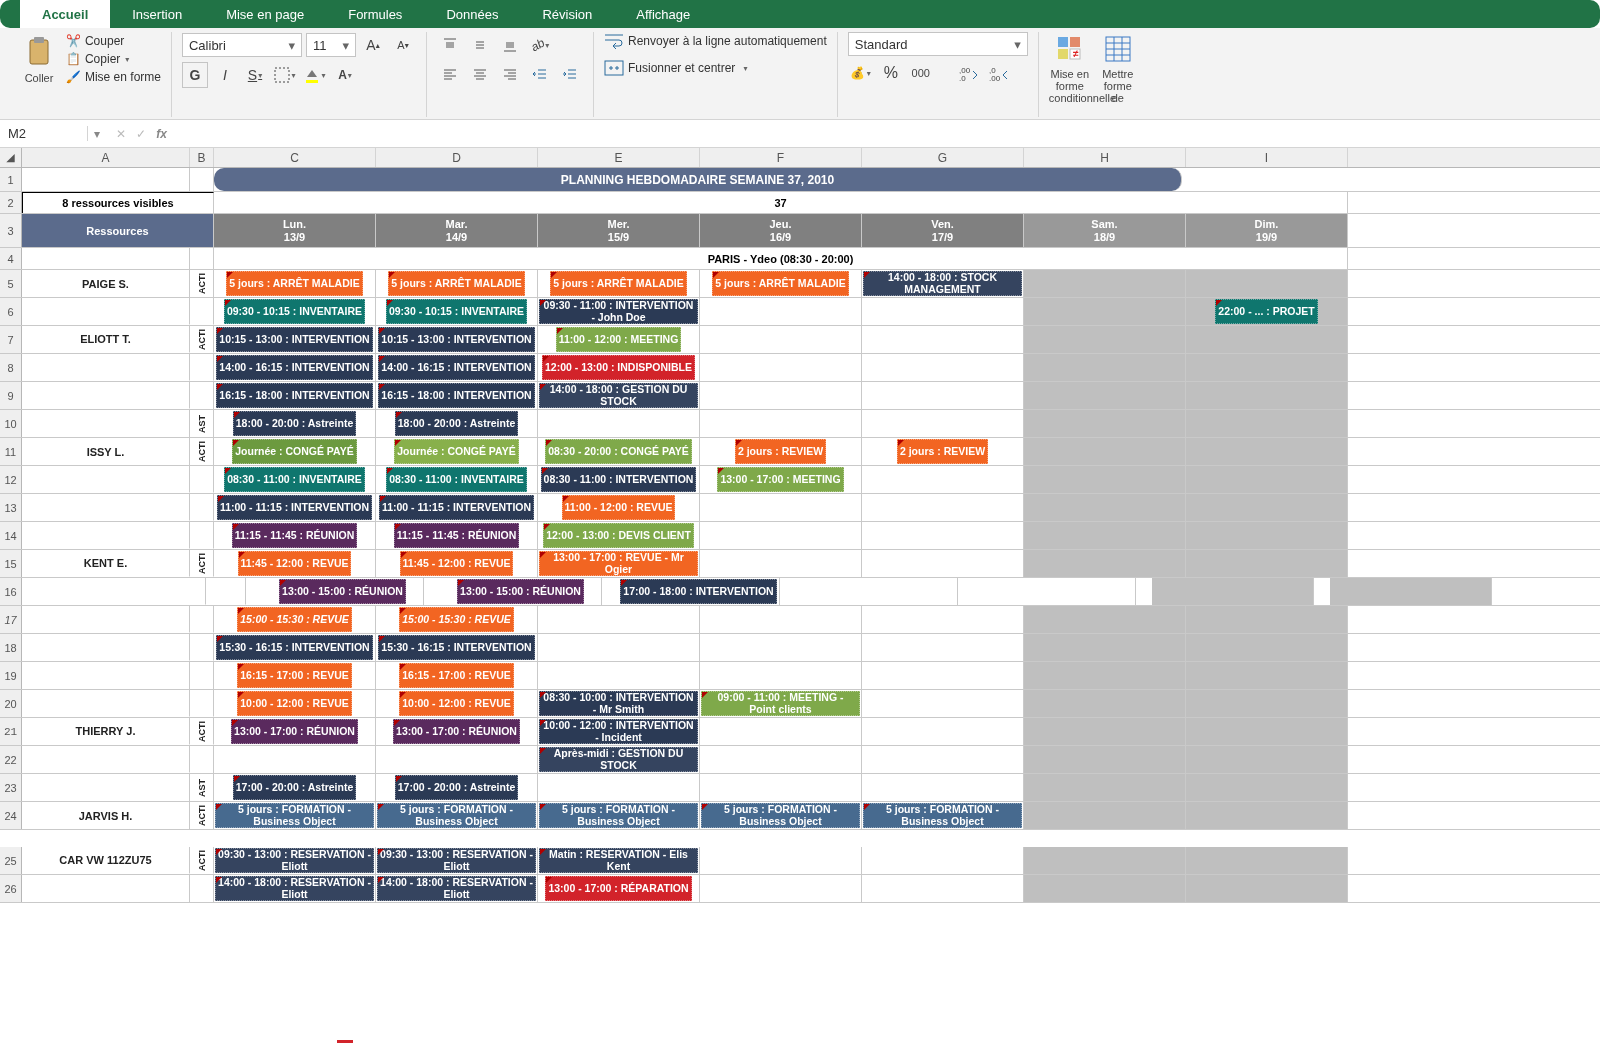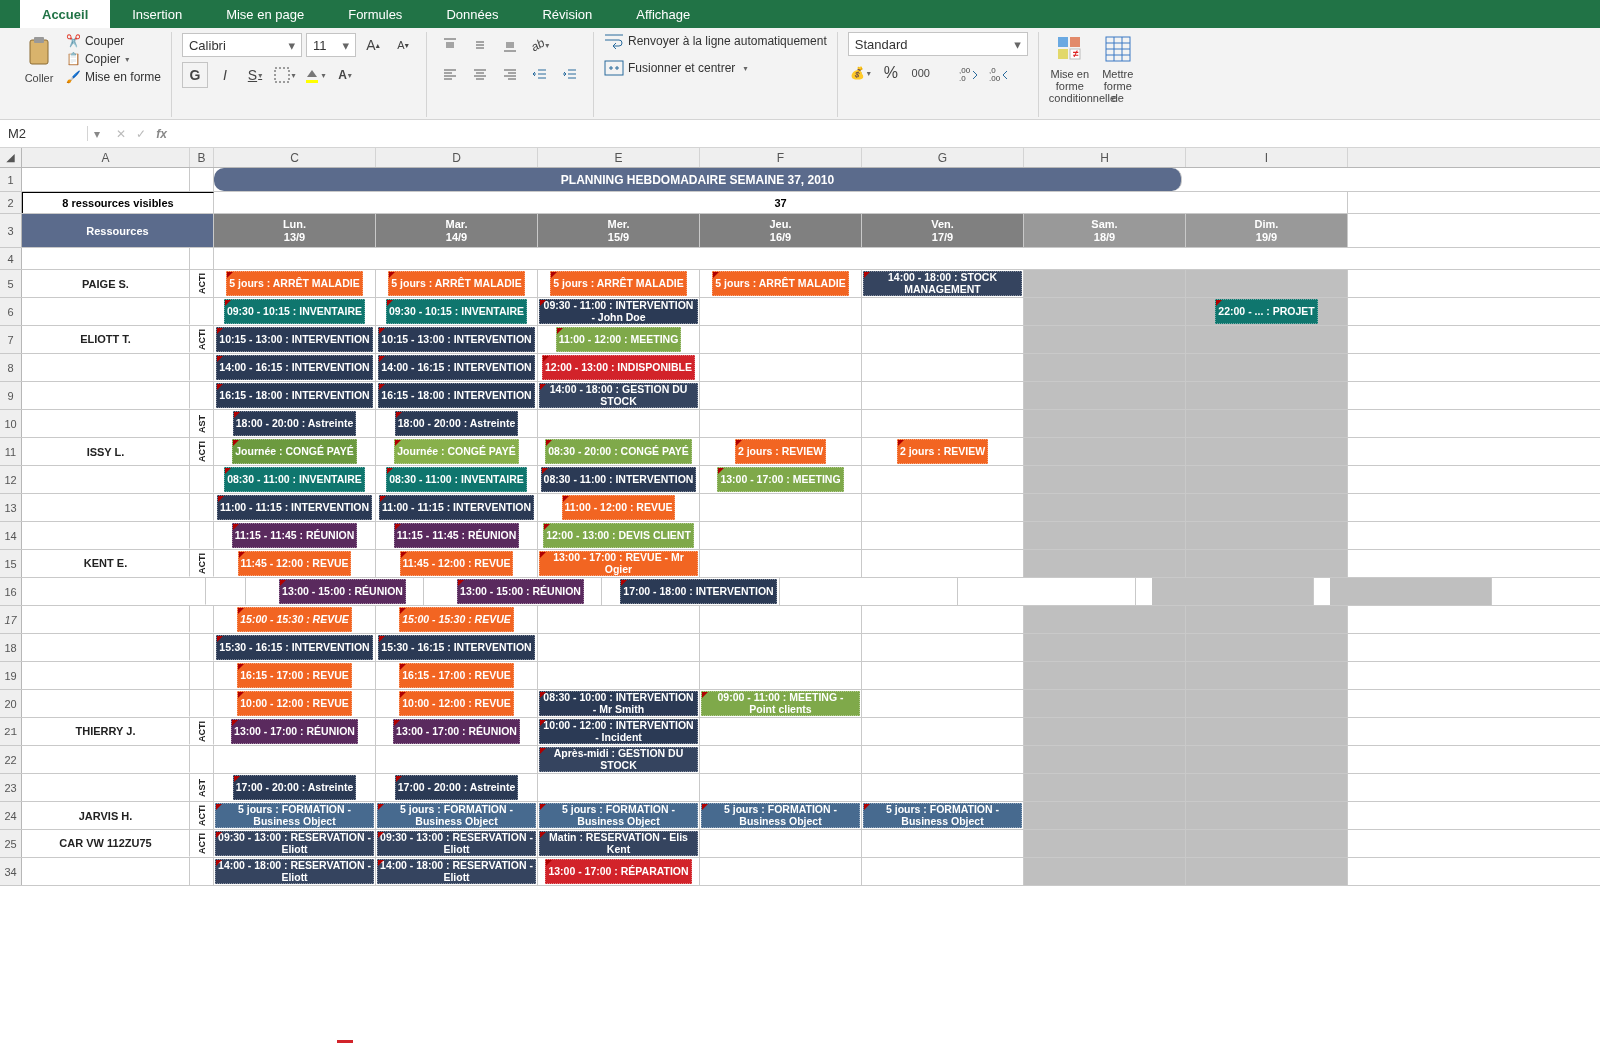--- a/index.html
+++ b/index.html
@@ -1,19 +1,19 @@
 <!DOCTYPE html>
 <html><head>
 <meta charset="utf-8">
 <style>
   * { box-sizing: border-box; margin: 0; padding: 0; }
   body { font-family: "Segoe UI", Arial, sans-serif; font-size: 12px; background: #fff; overflow: hidden; user-select: none; }
   
   
-  .tab-bar { background: #217346; height: 28px; display: flex; align-items: stretch; padding-left: 20px; }
+  .tab-bar { background: #217346; height: 28px; display: flex; align-items: stretch; padding-left: 20px; border-radius: 10px; }
   .tab { color: #fff; padding: 0 22px; display: flex; align-items: center; font-size: 13px; cursor: pointer; }
   .tab.active { background: #fff; color: #217346; font-weight: 600; }
   
   
   .ribbon { background: #f3f3f3; border-bottom: 1px solid #d4d4d4; display: flex; padding: 4px 8px 2px 8px; height: 92px; }
   .rgroup { display: flex; flex-direction: column; align-items: center; border-right: 1px solid #d4d4d4; padding: 0 10px; }
   .rgroup:last-child { border-right: none; }
   .rgroup-body { display: flex; align-items: flex-start; gap: 6px; flex: 1; }
   .big-btn { width: 42px; text-align: center; font-size: 11px; color: #444; cursor: pointer; }
   .big-btn svg, .big-btn .ico { display: block; margin: 2px auto 4px auto; }
@@ -348,20 +348,23 @@
       </div>
       <div class="cell hdr-day" style="width: 162px; background: rgb(153, 153, 153);">
         <div>Dim.</div>
         <div>19/9</div>
       </div>
     </div>
     <div class="sheetrow" style="height: 18px;">
       <div class="rowhdr" style="height: auto;">4</div>
       <div class="cell cell-A" style="width: 168px;"></div>
       <div class="cell cell-B" style="width: 24px;"></div>
+      <div class="cell hdr-sub" style="width: 1134px;">
+        <b>PARIS - Ydeo  (08:30 - 20:00)</b>
+      </div>
     </div>
     <div class="sheetrow" style="height: 28px;">
       <div class="rowhdr" style="height: auto;">5</div>
       <div class="cell cell-A" style="width: 168px;">PAIGE S.</div>
       <div class="cell cell-B" style="width: 24px;">
         <span class="vtext">ACTI</span>
       </div>
       <div class="cell dcell">
         <div class="ev c-orange"><span class="tri tl"></span>5 jours : ARRÊT MALADIE</div>
       </div>
@@ -729,42 +732,42 @@
       </div>
       <div class="cell dcell">
         <div class="ev c-steel"><span class="tri tl"></span>5 jours : FORMATION - Business Object</div>
       </div>
       <div class="cell dcell">
         <div class="ev c-steel"><span class="tri tl"></span>5 jours : FORMATION - Business Object</div>
       </div>
       <div class="cell dcell wknd"></div>
       <div class="cell dcell wknd"></div>
     </div>
-    <div class="sheetrow" style="height: 28px;">
+    <div class="sheetrow" style="height: 28px; margin-top: 17px;">
       <div class="rowhdr" style="height: auto;">25</div>
       <div class="cell cell-A" style="width: 168px; border-bottom: 1px solid rgb(255, 255, 255);">CAR VW 112ZU75</div>
       <div class="cell cell-B" style="width: 24px; border-bottom: 1px solid rgb(255, 255, 255);">
         <span class="vtext">ACTI</span>
       </div>
       <div class="cell dcell">
         <div class="ev c-navy2"><span class="tri tl"></span>09:30 - 13:00 : RESERVATION - Eliott</div>
       </div>
       <div class="cell dcell">
         <div class="ev c-navy2"><span class="tri tl"></span>09:30 - 13:00 : RESERVATION - Eliott</div>
       </div>
       <div class="cell dcell">
         <div class="ev c-navy2"><span class="tri tl"></span>Matin : RESERVATION - Elis Kent</div>
       </div>
       <div class="cell dcell"></div>
       <div class="cell dcell"></div>
       <div class="cell dcell wknd"></div>
       <div class="cell dcell wknd"></div>
     </div>
     <div class="sheetrow" style="height: 28px;">
-      <div class="rowhdr" style="height: auto;">34</div>
+      <div class="rowhdr" style="height: auto;">26</div>
       <div class="cell cell-A" style="width: 168px;"></div>
       <div class="cell cell-B" style="width: 24px;"></div>
       <div class="cell dcell">
         <div class="ev c-navy2"><span class="tri tl"></span>14:00 - 18:00 : RESERVATION - Eliott</div>
       </div>
       <div class="cell dcell">
         <div class="ev c-navy2"><span class="tri tl"></span>14:00 - 18:00 : RESERVATION - Eliott</div>
       </div>
       <div class="cell dcell">
         <div class="ev c-red"><span class="tri tl"></span>13:00 - 17:00 : RÉPARATION</div>

